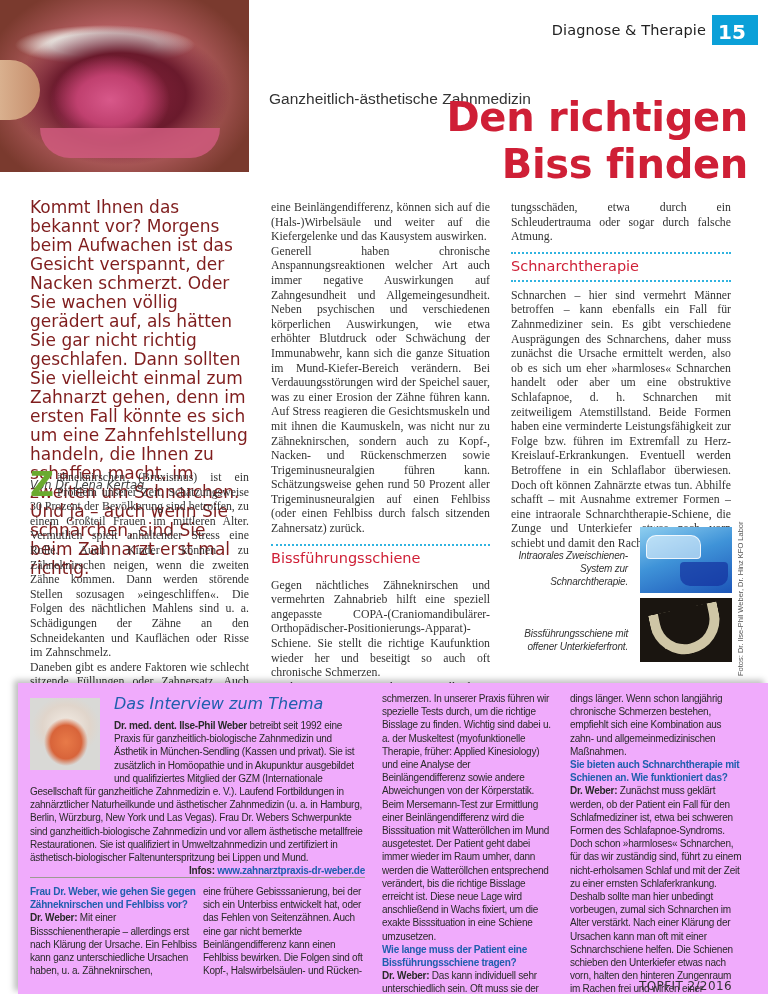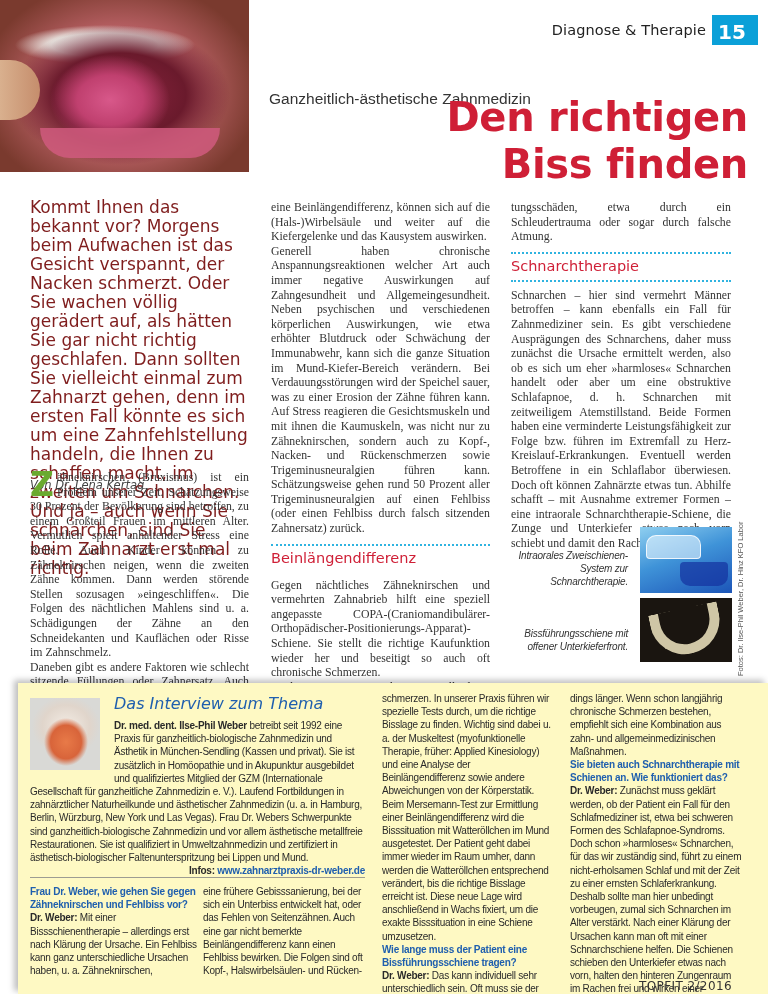--- a/index.html
+++ b/index.html
@@ -96,21 +96,21 @@
     border: 10px solid #cfc6a6; border-top: none; border-radius: 0 0 40px 40px; transform: rotate(-12deg); }
 
   .credit {
     position: absolute; left: 736px; top: 676px; transform-origin: 0 0; transform: rotate(-90deg);
     font-family: "Liberation Sans", sans-serif; font-size: 7.5px; color: #555; white-space: nowrap;
   }
 
   
   .interview {
     position: absolute; left: 18px; top: 683px; width: 750px; height: 311px;
-    background: #fef9c3; box-shadow: -4px -3px 6px rgba(0,0,0,.25);
+    background: #f0abfc; box-shadow: -4px -3px 6px rgba(0,0,0,.25);
   }
   .iv-inner { position: absolute; left: 0; top: 0; width: 100%; height: 100%; }
   .iv-title {
     position: absolute; left: 96px; top: 11px;
     font-family: "DejaVu Sans", sans-serif; font-style: italic; font-size: 16px; color: #1f5fae;
   }
   .portrait {
     position: absolute; left: 12px; top: 15px; width: 70px; height: 72px;
     background:
       radial-gradient(ellipse 22px 24px at 36px 44px, #e87a48 0%, #d8643a 70%, transparent 100%),
@@ -165,21 +165,21 @@
 <div class="byline">Von Dr. Lena Kertag</div>
 
 <div class="col col1">
   <p><span class="dropcap">Z</span><span>ähneknirschen (Bruxismus) ist ein Problem unserer Zeit. Schätzungsweise 30 Prozent der Bevölkerung sind betroffen, zu einem Großteil Frauen im mittleren Alter. Vermutlich spielt anhaltender Stress eine Rolle. Auch Kinder können zu Zähneknirschen neigen, wenn die zweiten Zähne kommen. Dann werden störende Stellen sozusagen »eingeschliffen«. Die Folgen des nächtlichen Mahlens sind u. a. Schädigungen der Zähne an den Schneidekanten und Kauflächen oder Risse im Zahnschmelz.</span></p>
   <p id="p2-part1">Daneben gibt es andere Faktoren wie schlecht sitzende Füllungen oder Zahnersatz. Auch Haltungsschäden, etwa ein Beckenschiefstand oder </p>
 </div>
 
 <div class="col col2">
   <p id="p2-part2">eine Beinlängendifferenz, können sich auf die (Hals-)Wirbelsäule und weiter auf die Kiefergelenke und das Kausystem auswirken.</p>
   <p>Generell haben chronische Anspannungsreaktionen welcher Art auch immer negative Auswirkungen auf Zahngesundheit und Allgemeingesundheit. Neben psychischen und verschiedenen körperlichen Auswirkungen, wie etwa erhöhter Blutdruck oder Schwächung der Immunabwehr, kann sich die ganze Situation im Mund-Kiefer-Bereich verändern. Bei Verdauungsstörungen wird der Speichel sauer, was zu einer Erosion der Zähne führen kann. Auf Stress reagieren die Gesichtsmuskeln und mit ihnen die Kaumuskeln, was nicht nur zu Zähneknirschen, sondern auch zu Kopf-, Nacken- und Rückenschmerzen sowie Trigeminusneuralgien führen kann. Schätzungsweise gehen rund 50 Prozent aller Trigeminusneuralgien auf einen Fehlbiss (oder einen Fehlbiss durch falsch sitzenden Zahnersatz) zurück.</p>
-  <div class="subhead">Beinlängendifferenz</div>
+  <div class="subhead">Bissführungsschiene</div>
   <p>Gegen nächtliches Zähneknirschen und vermehrten Zahnabrieb hilft eine speziell angepasste COPA-(Craniomandibulärer-Orthopädischer-Positionierungs-Apparat)-Schiene. Sie stellt die richtige Kaufunktion wieder her und beseitigt so auch oft chronische Schmerzen.</p>
   <p id="p5-part1">Wichtig ist hier allerdings Ursachenforschung. Ein Fehlbiss kann sich auch aufgrund anderer körperlicher Ursachen entwickeln, neben Hal-</p>
 </div>
 
 <div class="col col3">
   <p id="p5-part2">tungsschäden, etwa durch ein Schleudertrauma oder sogar durch falsche Atmung.</p>
   <div class="subhead boxed">Schnarchtherapie</div>
   <p>Schnarchen – hier sind vermehrt Männer betroffen – kann ebenfalls ein Fall für Zahnmediziner sein. Es gibt verschiedene Ausprägungen des Schnarchens, daher muss zunächst die Ursache ermittelt werden, also ob es sich um eher »harmloses« Schnarchen handelt oder aber um eine obstruktive Schlafapnoe, d. h. Schnarchen mit zeitweiligem Atemstillstand. Beide Formen haben eine verminderte Leistungsfähigkeit zur Folge bzw. führen im Extremfall zu Herz-Kreislauf-Erkrankungen. Eventuell werden Betroffene in ein Schlaflabor überwiesen. Doch oft können Zahnärzte etwas tun. Abhilfe schafft – mit Ausnahme extremer Formen – eine intraorale Schnarchtherapie-Schiene, die Zunge und Unterkiefer etwas nach vorn schiebt und damit den Rachenraum frei hält.</p>
 </div>
 

